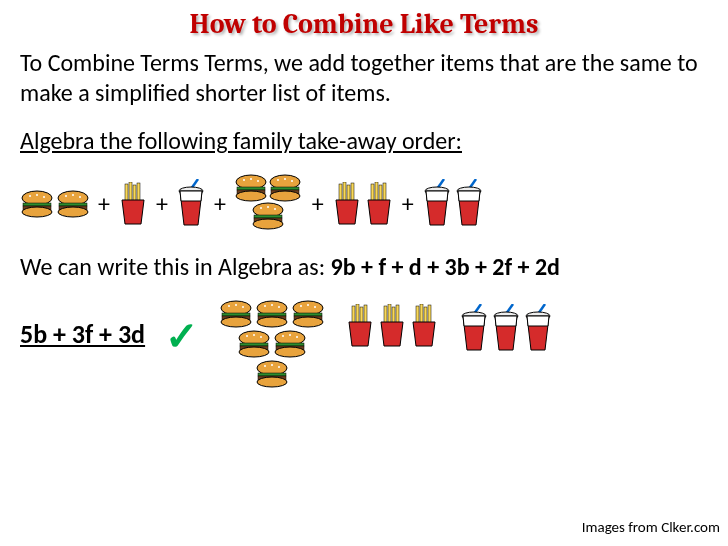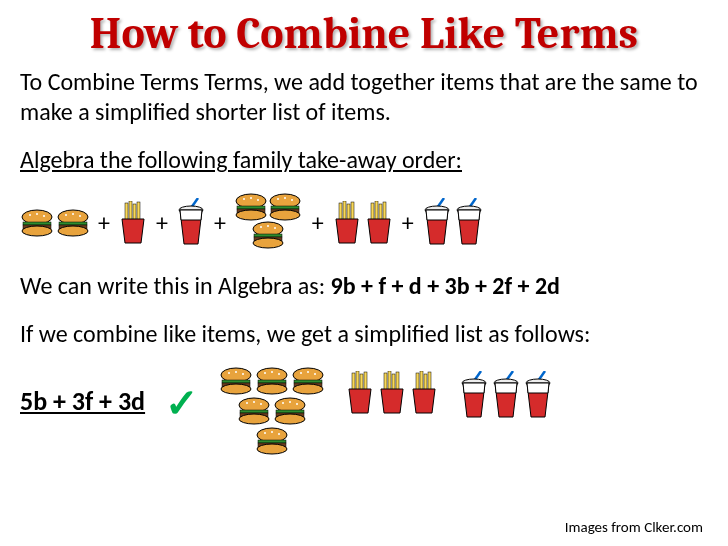--- a/index.html
+++ b/index.html
@@ -6,21 +6,21 @@
   body {
     width: 728px;
     height: 546px;
     background: white;
     font-family: Calibri, Arial, sans-serif;
     position: relative;
     overflow: hidden;
   }
   .title {
     text-align: center;
-    font-size: 44px;
+    font-size: 28px;
     font-weight: bold;
     color: #c00000;
     text-shadow: 2px 2px 3px rgba(0,0,0,0.3);
     padding: 8px 0 4px 0;
     font-family: Cambria, Georgia, serif;
   }
   .content {
     padding: 4px 20px;
     font-size: 24px;
     color: #000;
@@ -54,21 +54,21 @@
   .stack5 .burger:nth-child(1){position:absolute;left:0;top:0;}
   .stack5 .burger:nth-child(2){position:absolute;left:36px;top:0;}
   .stack5 .burger:nth-child(3){position:absolute;left:72px;top:0;}
   .stack5 .burger:nth-child(4){position:absolute;left:18px;top:30px;}
   .stack5 .burger:nth-child(5){position:absolute;left:54px;top:30px;}
   .stack5 .burger:nth-child(6){position:absolute;left:36px;top:60px;}
   .fries3, .drinks3 { display: flex; gap: 2px; padding-top: 4px; }
   .credit {
     position: absolute;
     bottom: 10px;
-    right: 25px;
+    right: 8px;
     font-size: 15px;
     color: #000;
   }
   .burger svg, .fries svg, .drink svg { display: block; }
 </style>
 </head>
 <body>
 
 <div class="title">How to Combine Like Terms</div>
 
@@ -201,21 +201,20 @@
 <path d="M4 12 L26 12 L25 22 L5 22 Z" fill="#fff" stroke="#000" stroke-width="1"></path>
 </svg>
         </span>
     </span>
   </div>
 
   <div class="para">
     <span>We can write this in Algebra as: </span><b>9b + f + d + 3b + 2f + 2d</b>
   </div>
 
-  <div class="para">If we combine like items, we get a simplified list as follows:</div>
 
   <div class="result-row">
     <div class="result-text">5b + 3f  + 3d</div>
     <div class="check">✓</div>
     <div class="stack5">
       <span class="burger">
           <svg width="34" height="28" viewBox="0 0 34 28">
 <ellipse cx="17" cy="8" rx="15" ry="7" fill="#e8a33d" stroke="#000" stroke-width="1"></ellipse>
 <rect x="3" y="13" width="28" height="3" fill="#2e8b2e" stroke="#000" stroke-width="0.5"></rect>
 <rect x="3" y="16" width="28" height="4" fill="#6b3e1f" stroke="#000" stroke-width="0.5"></rect>

